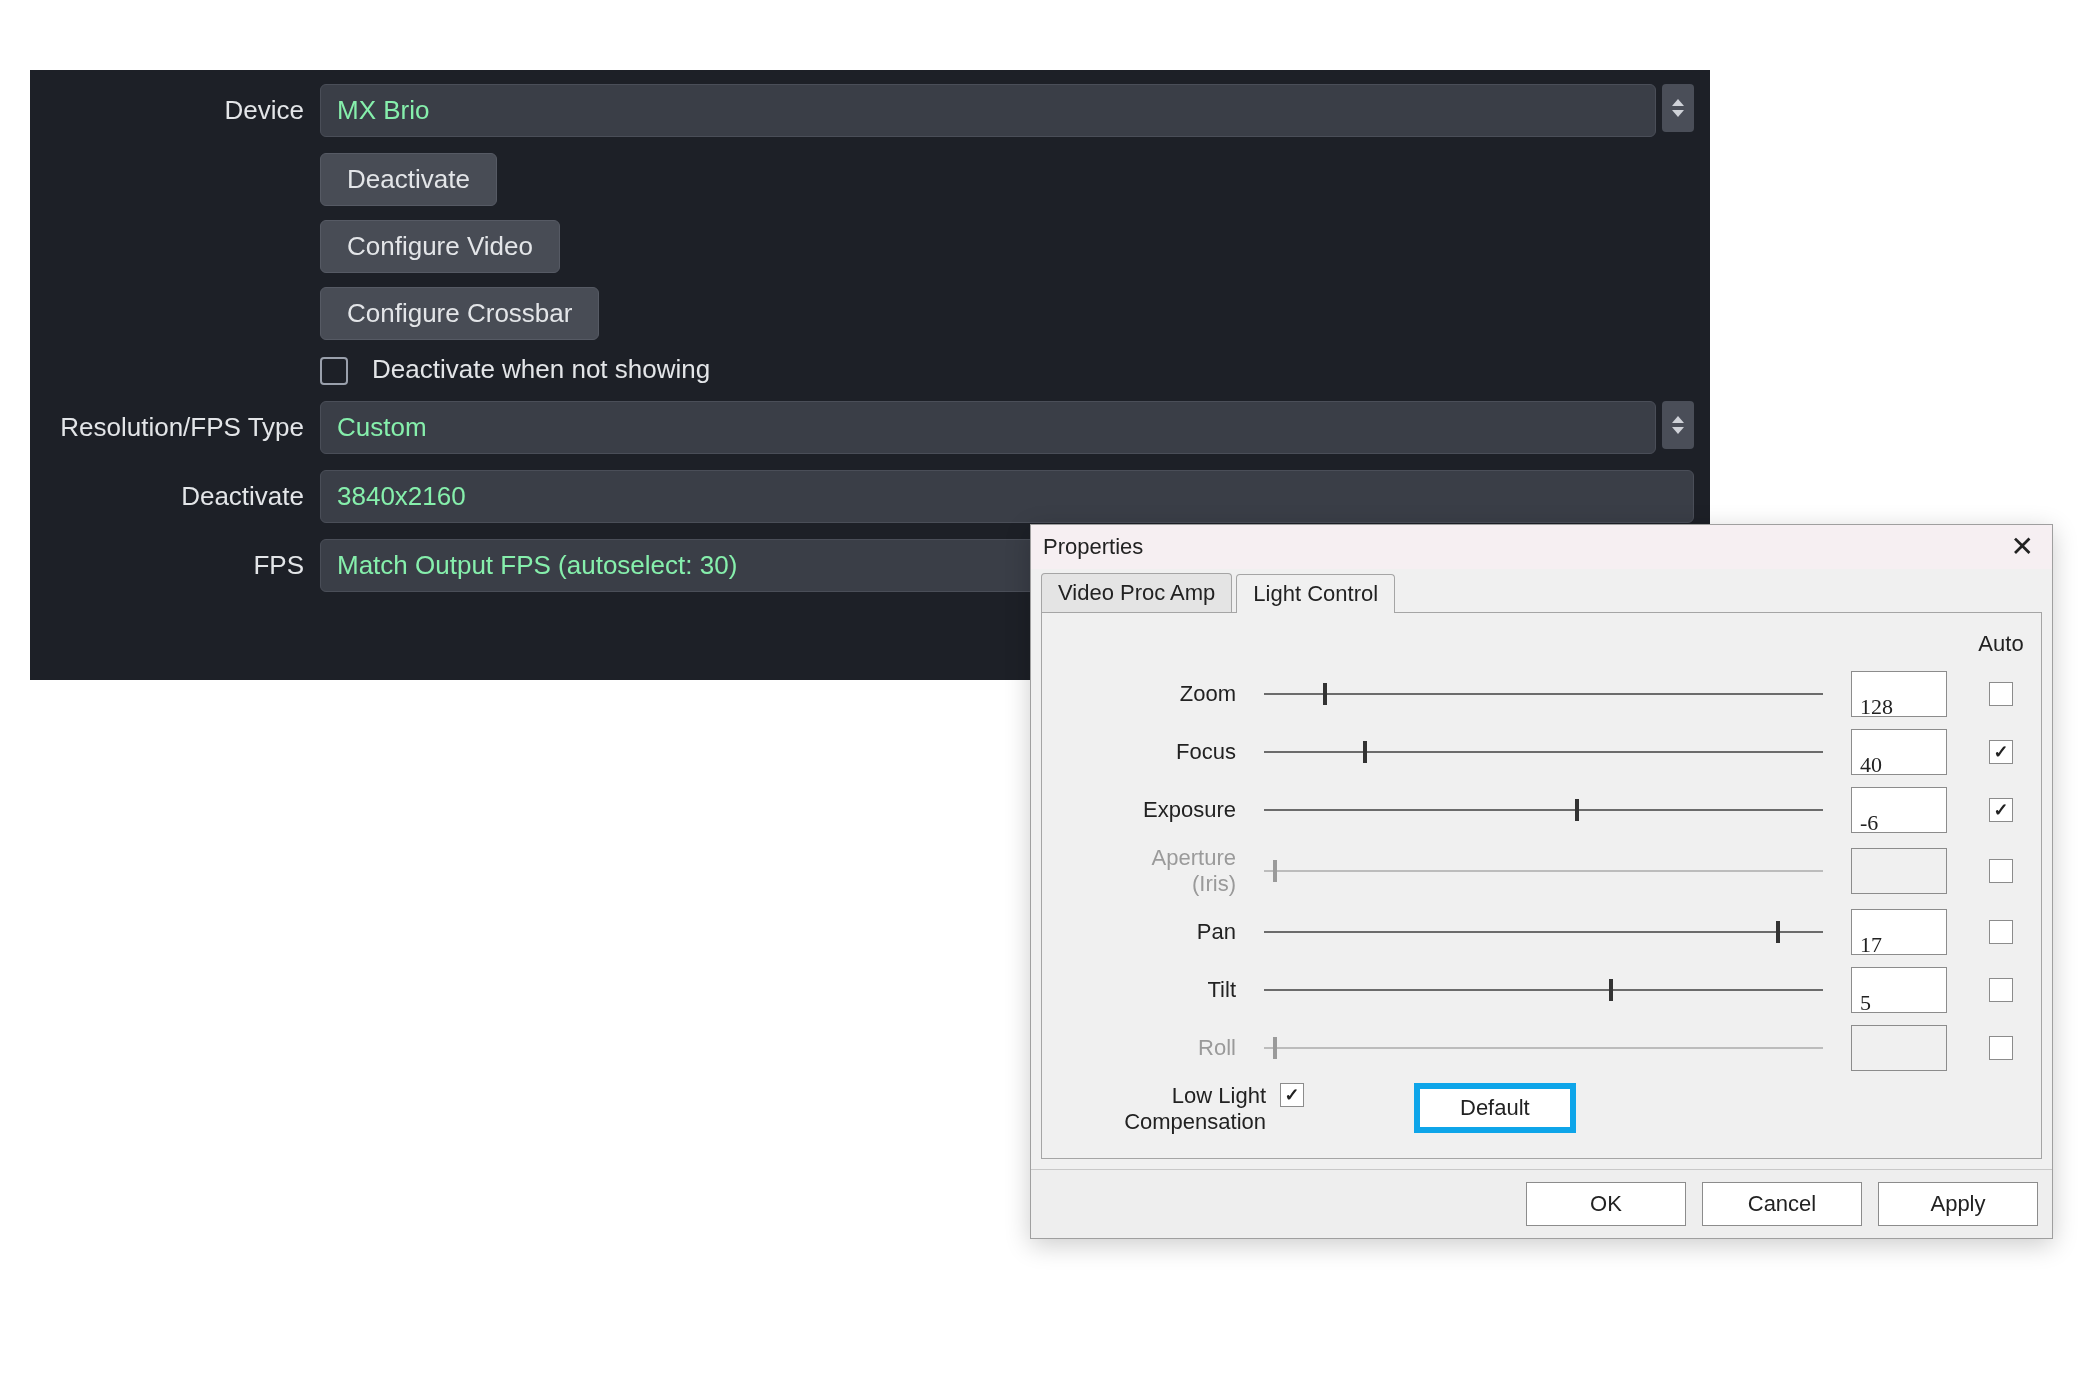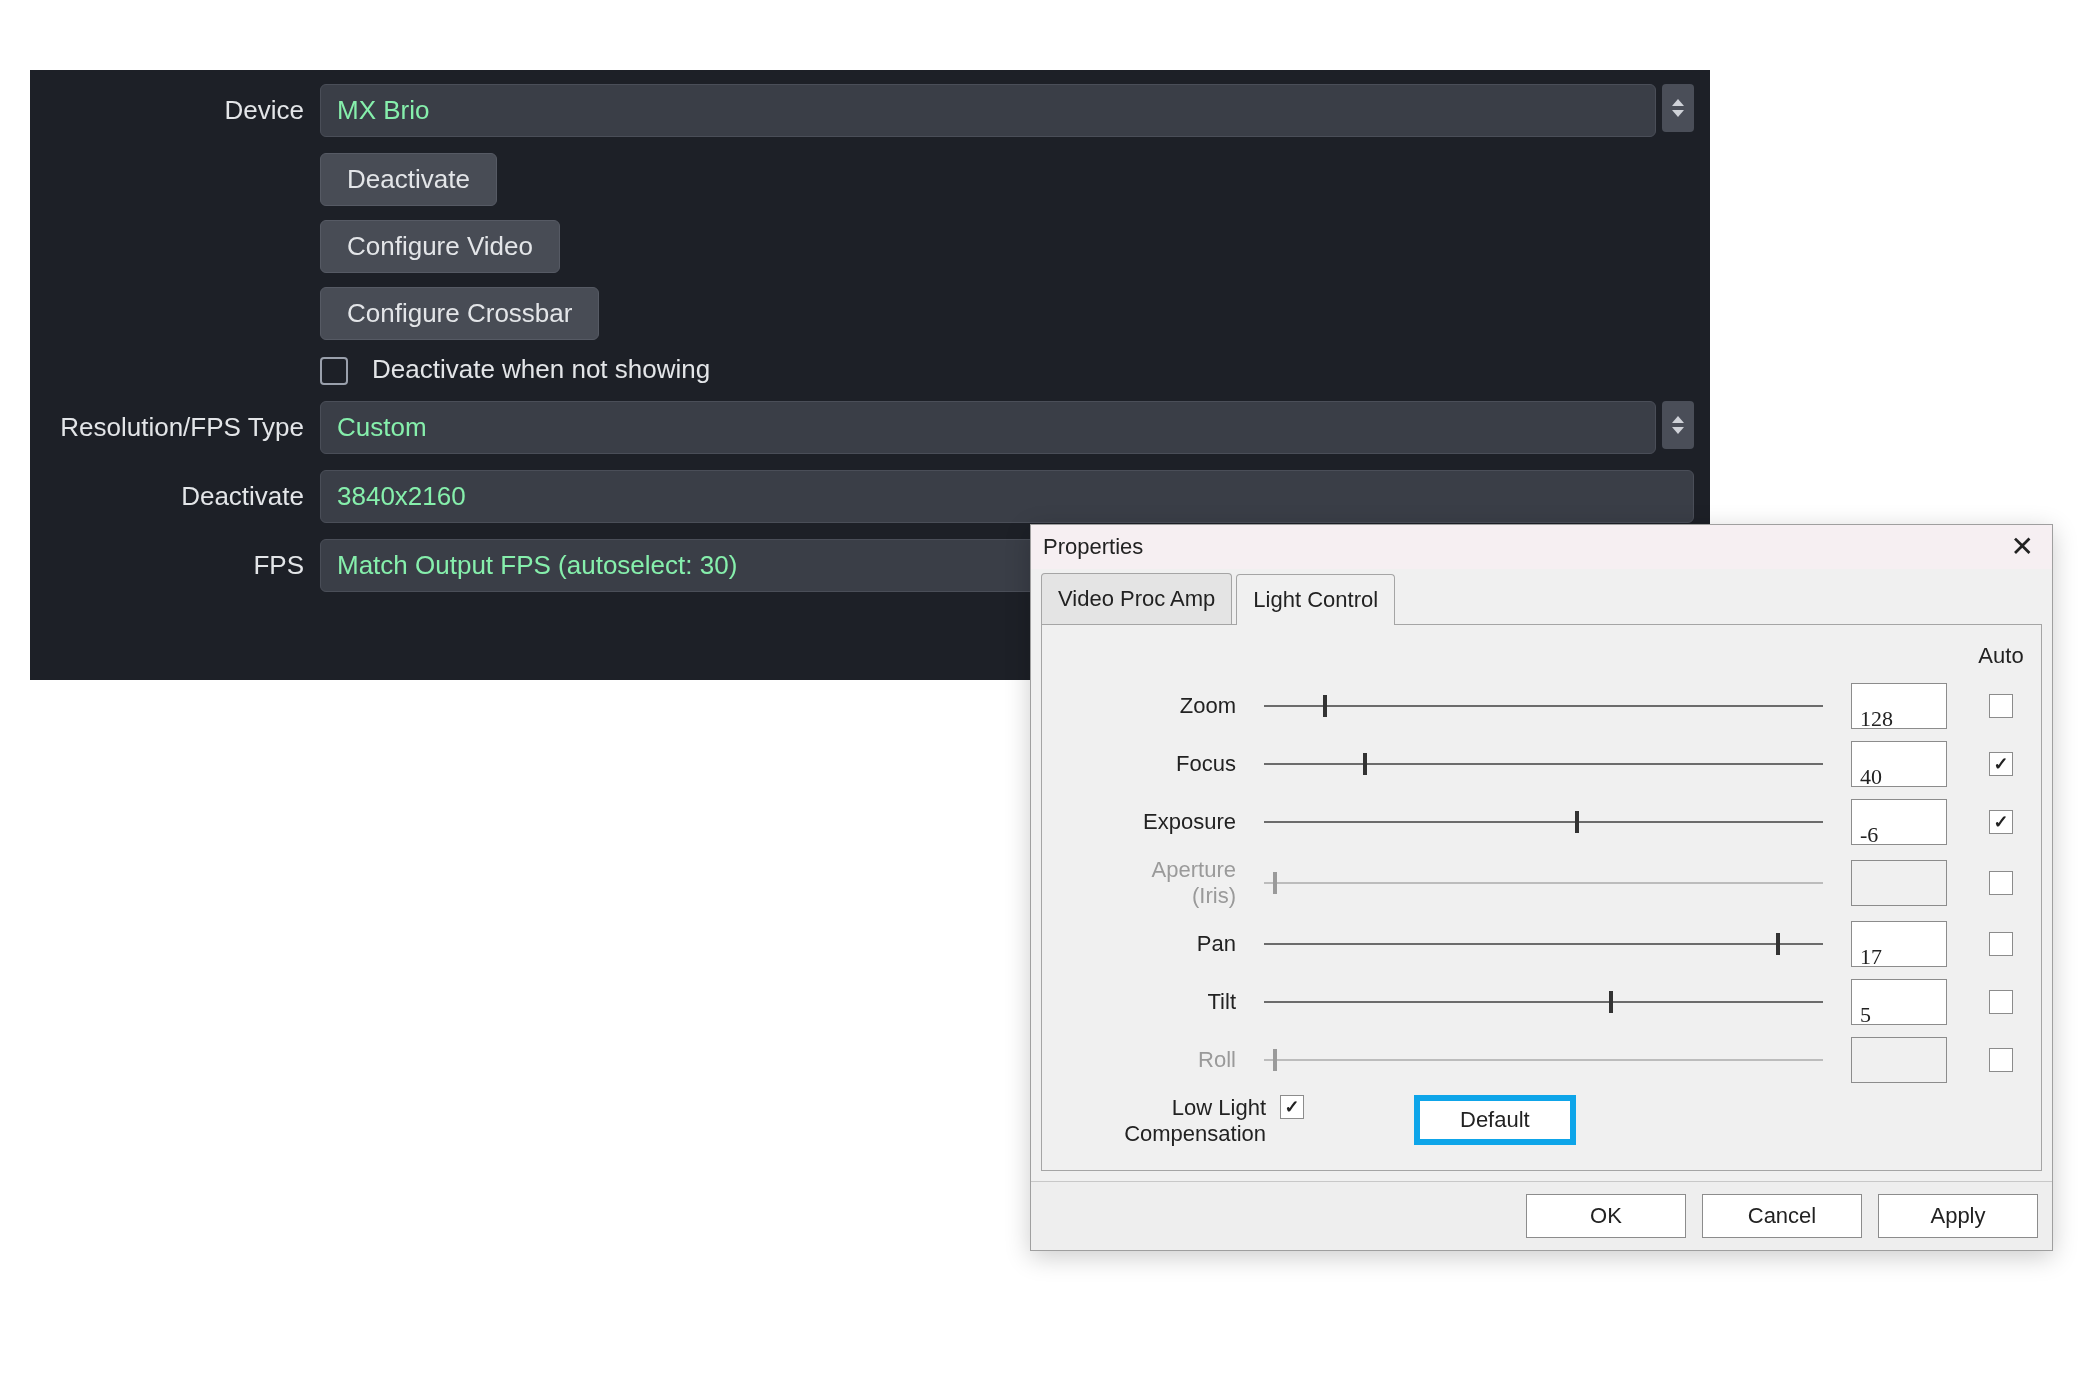--- a/index.html
+++ b/index.html
@@ -126,21 +126,21 @@
   }
   .win-tabs {
     display: flex;
     padding: 4px 10px 0 10px;
     gap: 4px;
   }
   .win-tab {
     background: #f0f0f0;
     border: 1px solid #a5a5a5;
     border-bottom: none;
-    padding: 12px 16px;
+    padding: 6px 16px;
     border-radius: 4px 4px 0 0;
     cursor: pointer;
   }
   .win-tab.inactive { background: #e4e4e4; }
   .win-tab.active { background: #f0f0f0; position: relative; top: 1px; }
   .win-tabpanel {
     border: 1px solid #a5a5a5;
     margin: 0 10px 10px 10px;
     padding: 18px 14px 22px 14px;
     background: #f0f0f0;

